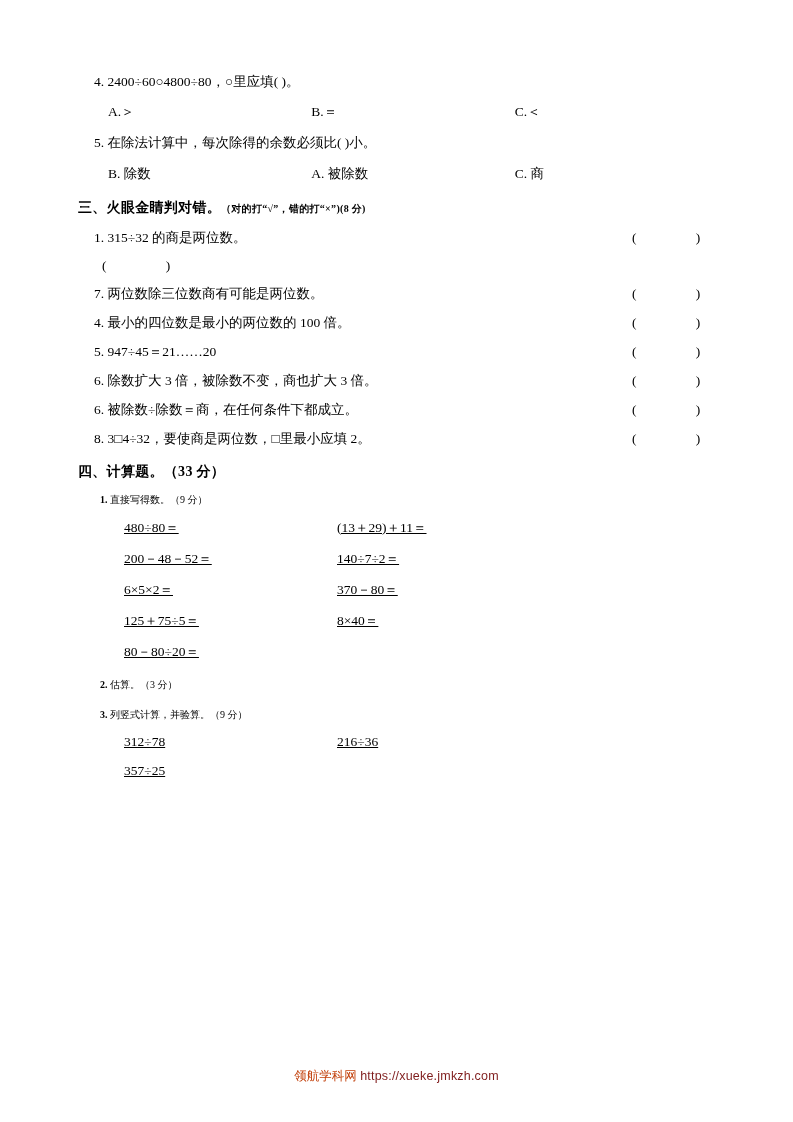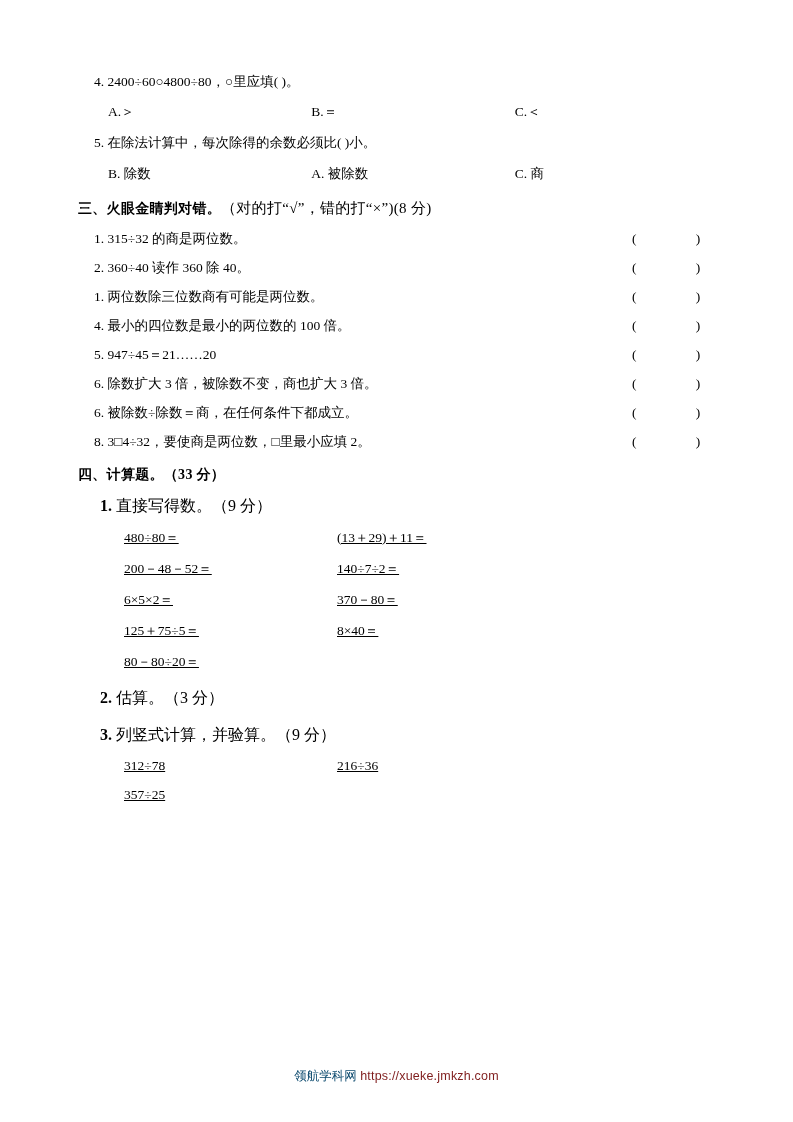--- a/index.html
+++ b/index.html
@@ -38,22 +38,22 @@
   }
   .indent1 { padding-left: 16px; }
 
   .section-title {
     font-size: 14px;
     font-weight: bold;
     margin: 0 0 12px 0;
     letter-spacing: 0.3px;
   }
   .section-title .hint {
-    font-weight: normal;
-    font-size: 15px;
+    font-weight: bold;
+    font-size: 10px;
   }
 
   
   .choices {
     display: flex;
     font-size: 13.5px;
     padding-left: 30px;
     margin-bottom: 12px;
   }
   .choices .c {
@@ -85,40 +85,40 @@
     padding-left: 46px;
     font-size: 13.5px;
     text-decoration: underline;
   }
   .calc-grid .cell {
     width: 213px;
     margin-bottom: 13px;
     white-space: nowrap;
   }
   .sub-title {
-    font-size: 16px;
+    font-size: 10px;
     margin: 0 0 12px 0;
     padding-left: 22px;
   }
   .sub-title .num { font-weight: bold; }
 
   .spacer-s { height: 4px; }
 
   
   .footer {
     position: absolute;
     left: 0;
     top: 1068px;
     width: 793px;
     text-align: center;
     font-size: 12.5px;
     color: #3b3b3b;
     font-family: "Liberation Sans", sans-serif;
   }
-  .footer .brand { color: #0c4a6e; }
+  .footer .brand { color: #c2410c; }
   .footer .url { color: #7f1d1d; letter-spacing: 0.2px; }
 </style>
 </head>
 <body>
 
 <div class="page">
   <div class="content">
 
     <p class="line indent1">4. 2400÷60○4800÷80，○里应填(          )。</p>
     <div class="choices">
@@ -138,25 +138,24 @@
 
     <p class="section-title">
       <span>三、火眼金睛判对错。</span><span class="hint">（对的打“√”，错的打“×”)(8 分)</span>
     </p>
 
     <div class="tf-row">
       <span class="txt">1. 315÷32 的商是两位数。</span>
       <span class="paren">(          )</span>
     </div>
     <div class="tf-row">
-      <span class="txt">2. 360÷40 读作 360 除 40。</span>
-      <span class="paren">(          )</span>
-    </div>
-    <div class="tf-row">
-      <span class="txt">1. 两位数除三位数商有可能是两位数。</span>
+      <span class="paren">(          )</span>
+    </div>
+    <div class="tf-row">
+      <span class="txt">7. 两位数除三位数商有可能是两位数。</span>
       <span class="paren">(          )</span>
     </div>
     <div class="tf-row">
       <span class="txt">4. 最小的四位数是最小的两位数的 100 倍。</span>
       <span class="paren">(          )</span>
     </div>
     <div class="tf-row">
       <span class="txt">5. 947÷45＝21……20</span>
       <span class="paren">(          )</span>
     </div>

